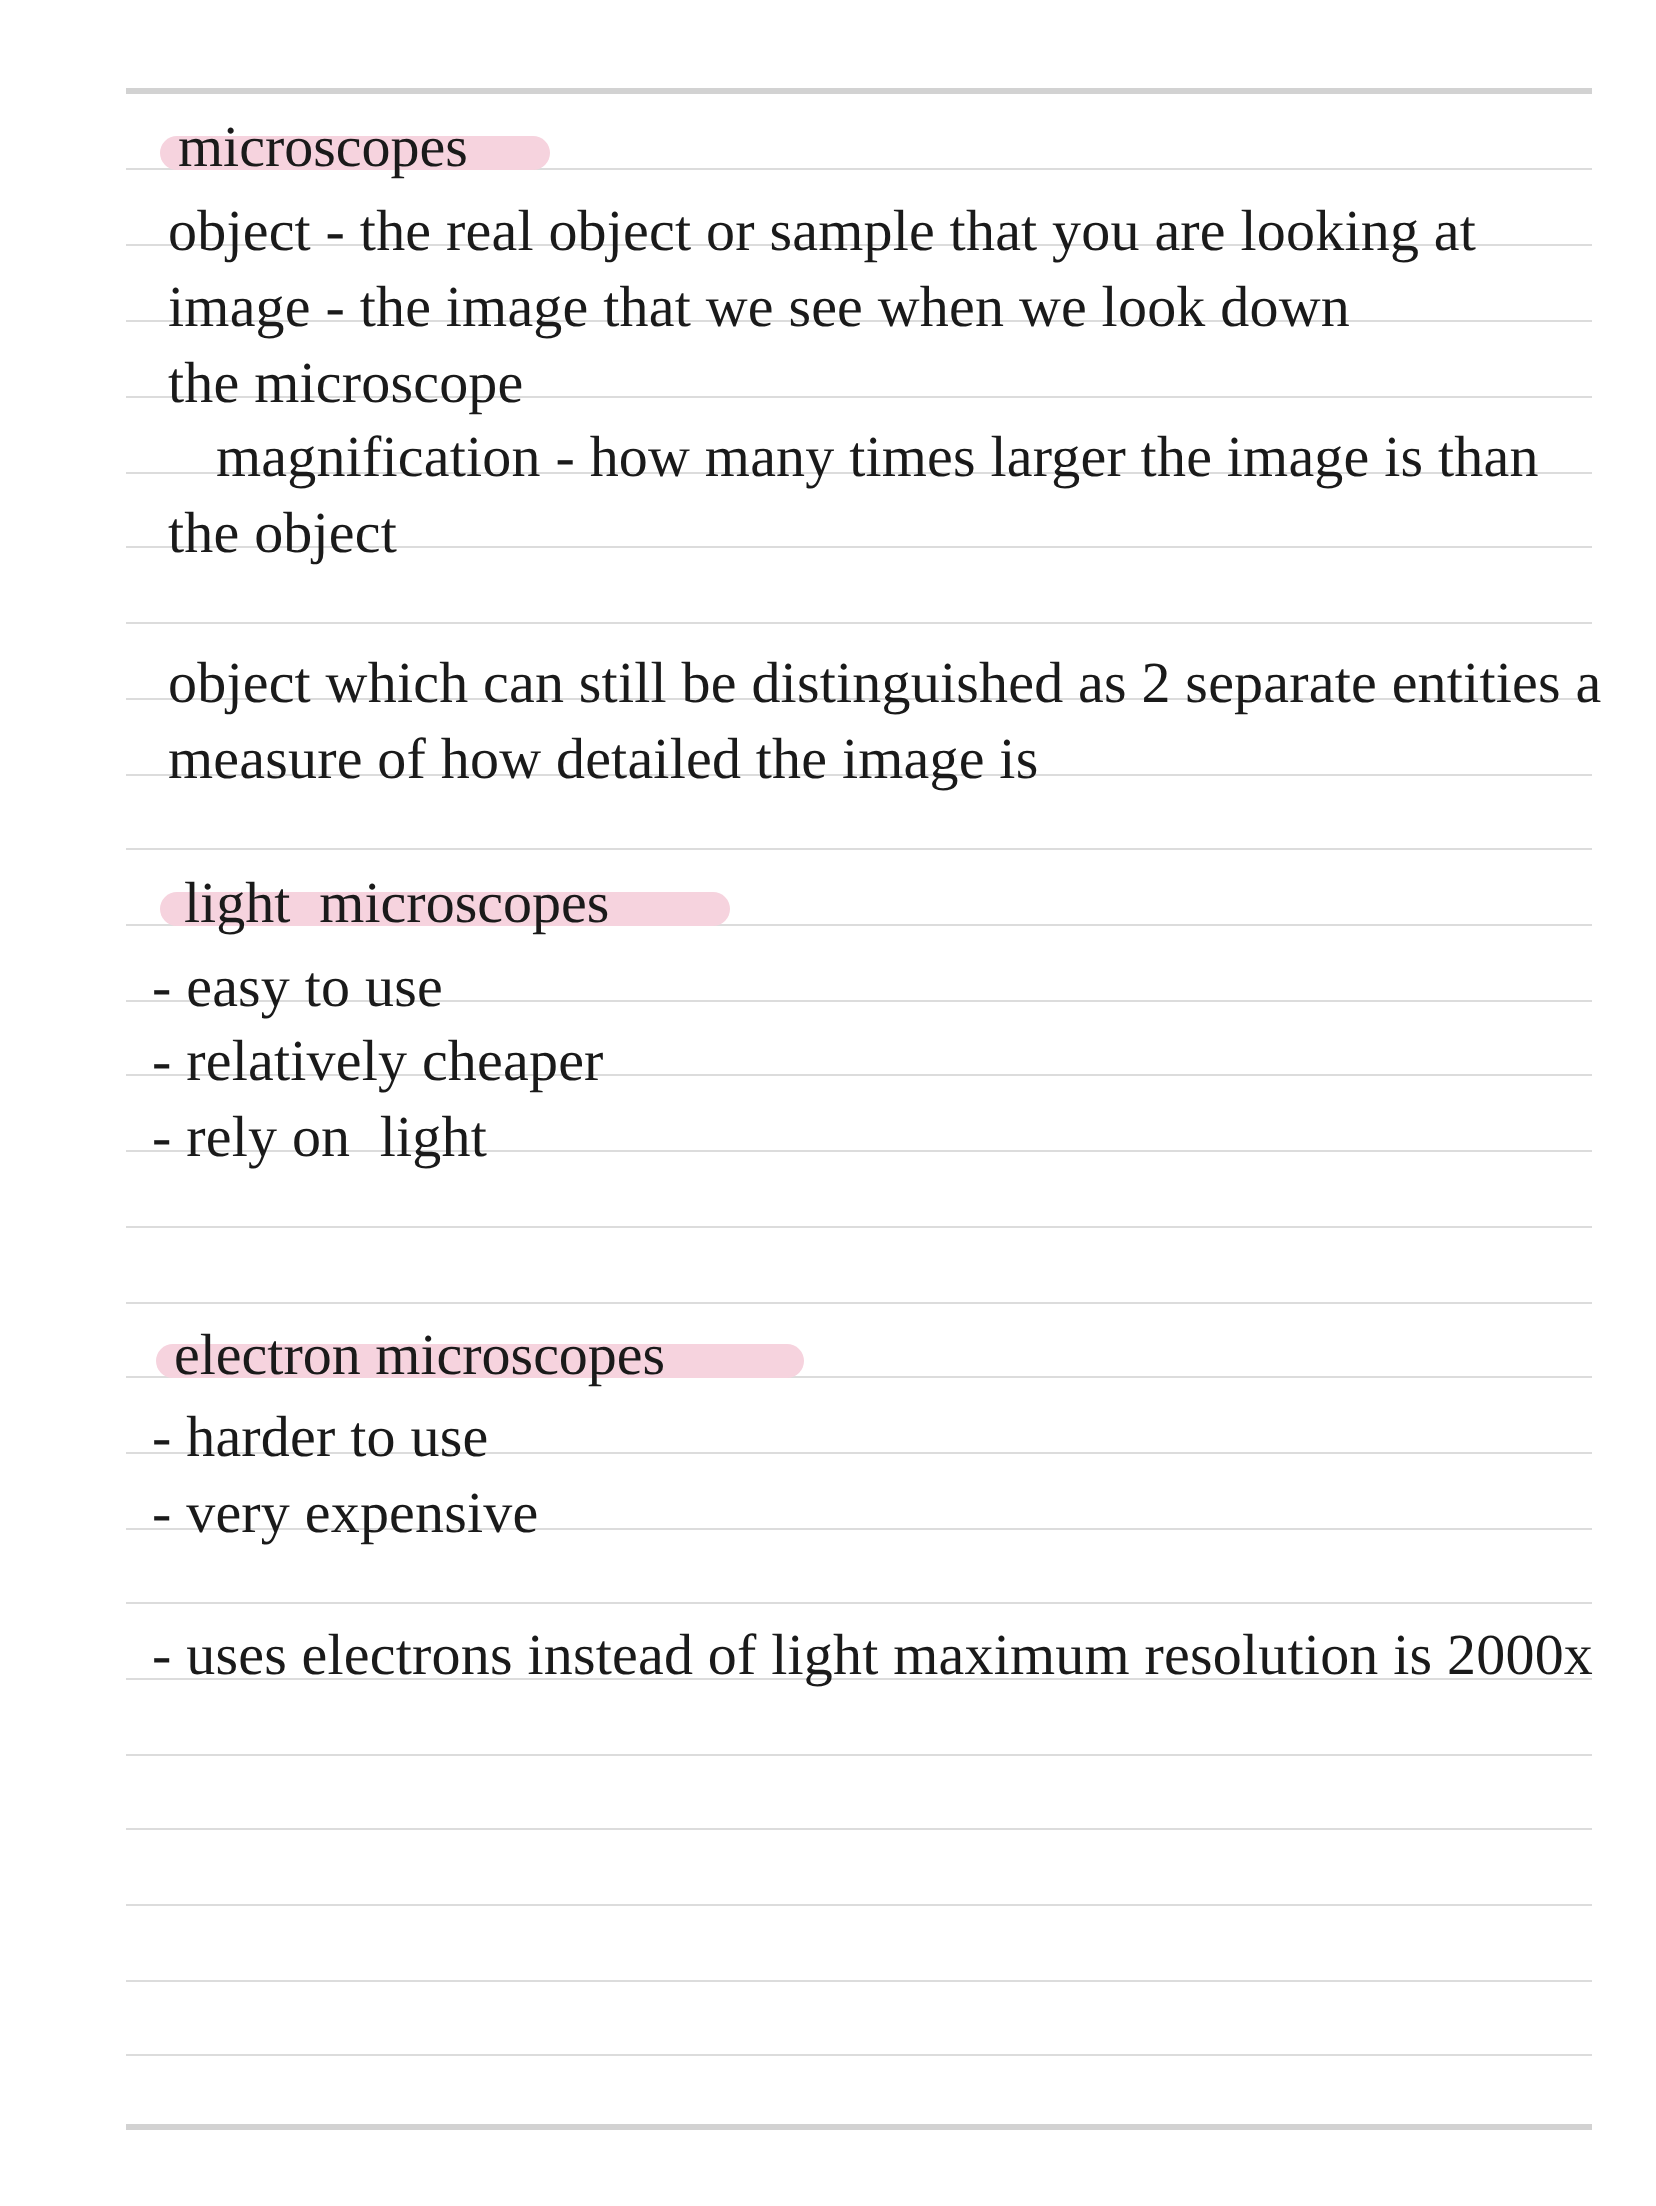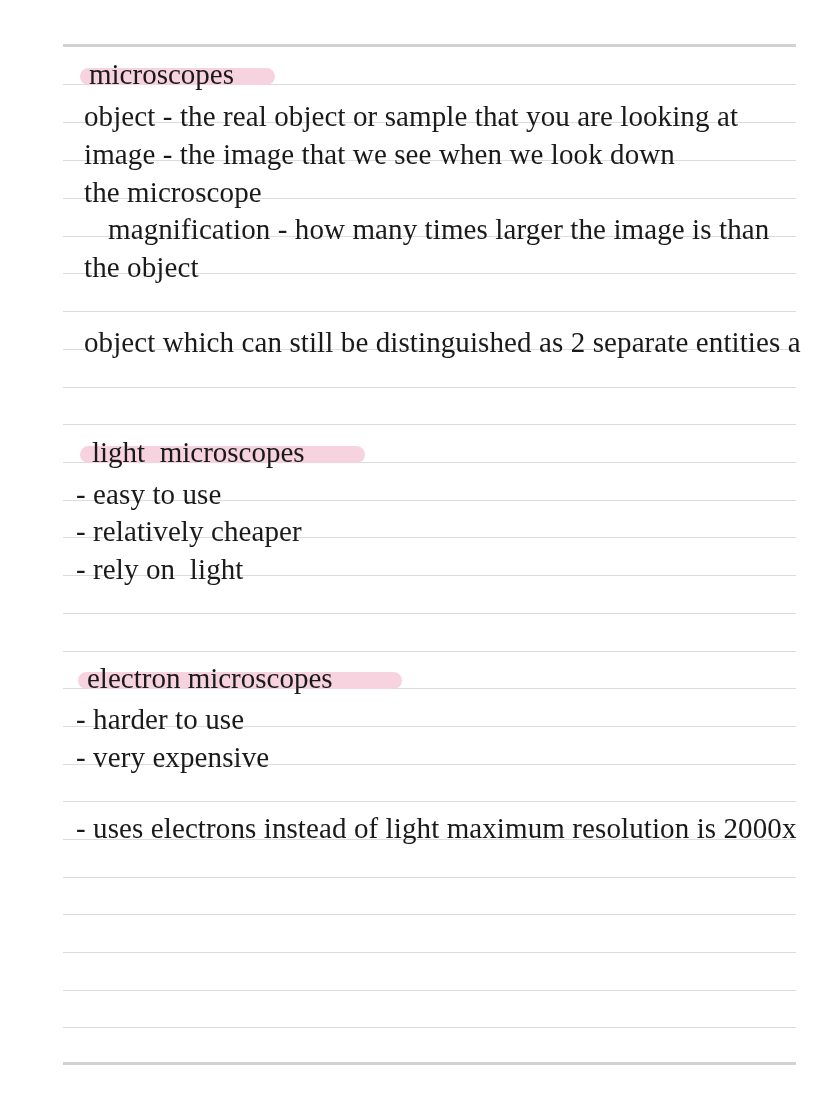--- a/index.html
+++ b/index.html
@@ -92,20 +92,21 @@
   <div class="hl" style="left:64px; top:68px; width:195px;"></div>
   <div class="heading" style="left:73px; top:60px;">
     <span class="txt">microscopes</span>
   </div>
   <div class="line" style="left:68px; top:102px;">object - the real object or sample that you are looking at</div>
   <div class="line" style="left:68px; top:140px;">image - the image that we see when we look down</div>
   <div class="line" style="left:68px; top:178px;">the microscope</div>
   <div class="line" style="left:68px; top:215px;margin-left:24px;">magnification - how many times larger the image is than</div>
   <div class="line" style="left:68px; top:253px;">the object</div>
   <div class="line" style="left:68px; top:328px;">object which can still be distinguished as 2 separate entities a</div>
+  <div class="line" style="left:68px; top:366px;">measure of how detailed the image is</div>
 
   <div class="hl" style="left:64px; top:446px; width:285px;"></div>
   <div class="heading" style="left:76px; top:438px;">
     <span class="txt" style="white-space:pre;">light  microscopes</span>
   </div>
   <div class="line" style="left:60px; top:480px;">- easy to use</div>
   <div class="line" style="left:60px; top:517px;">- relatively cheaper</div>
   <div class="line" style="left:60px; top:555px; white-space:pre;">- rely on  light</div>
 
   <div class="hl" style="left:62px; top:672px; width:324px;"></div>

